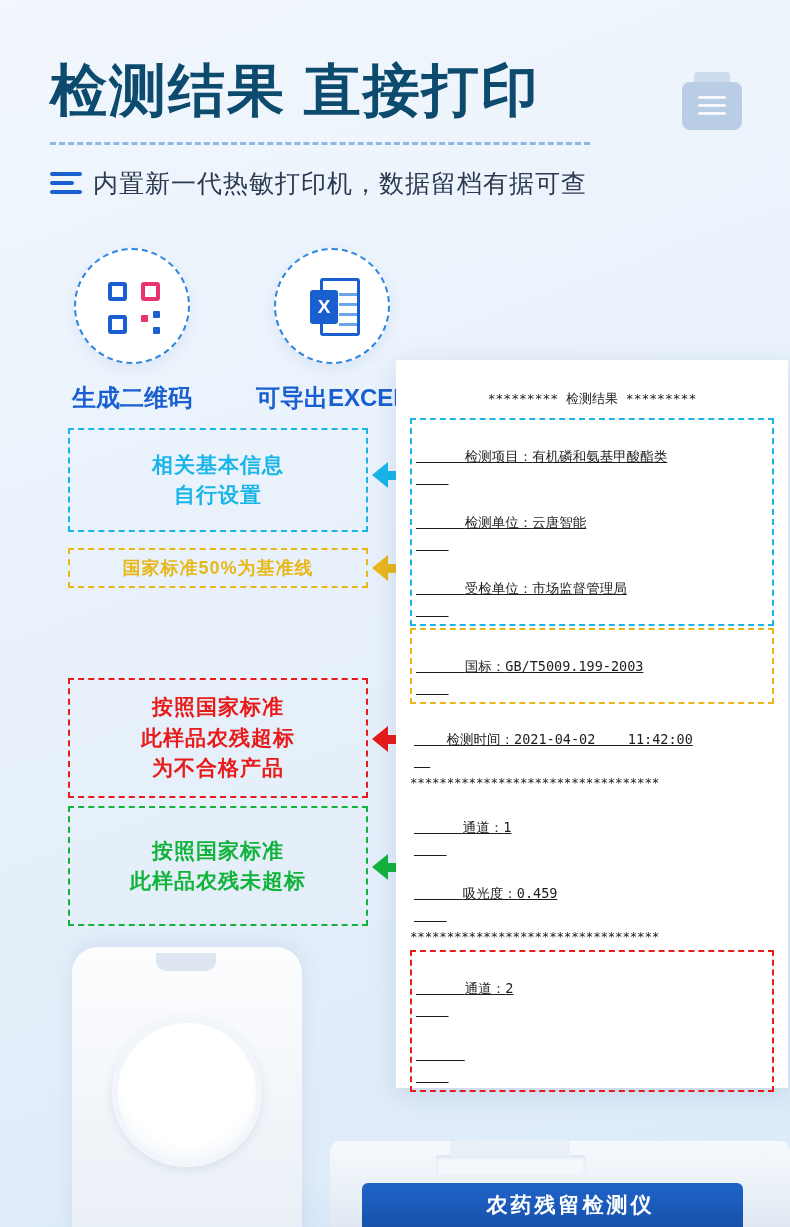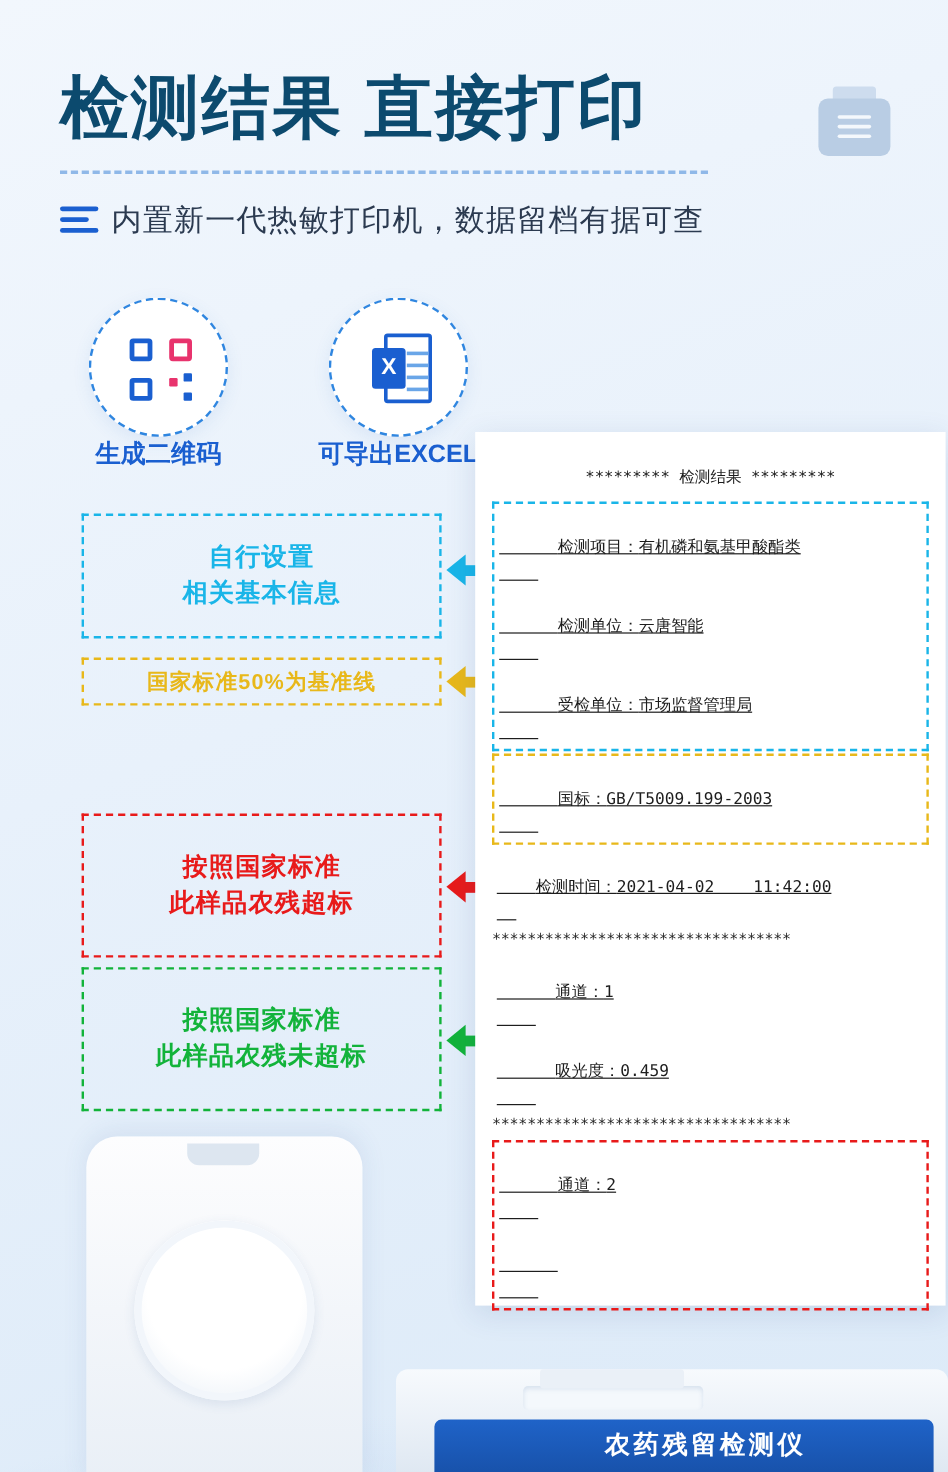--- a/index.html
+++ b/index.html
@@ -59,21 +59,21 @@
   
   .features { position: absolute; left: 52px; top: 248px; display: flex; gap: 40px; }
   .feature { width: 160px; text-align: center; }
   .circle {
     width: 116px; height: 116px; margin: 0 auto;
     border: 2px dashed #2f86e0; border-radius: 50%;
     background: #ffffff; position: relative;
     box-shadow: 0 4px 14px rgba(60,120,200,0.10);
   }
   .feature-label {
-    margin-top: 0; font-size: 21px; color: #1a5fd0; font-weight: bold;
+    margin-top: 18px; font-size: 24px; color: #1a5fd0; font-weight: bold;
   }
   
   .qr-glyph { position: absolute; left: 32px; top: 32px; width: 52px; height: 52px; }
   .qr-glyph .sq {
     position: absolute; width: 19px; height: 19px;
     border: 4px solid #1a5fd0; border-radius: 3px;
   }
   .qr-glyph .sq.tl { left: 0; top: 0; }
   .qr-glyph .sq.tr { right: 0; top: 0; border-color: #e8336d; }
   .qr-glyph .sq.bl { left: 0; bottom: 0; }
@@ -157,21 +157,21 @@
     border-radius: 50%;
     background: radial-gradient(circle at 50% 40%, #ffffff 55%, #e4ecf5 100%);
     box-shadow: inset 0 0 0 6px #f2f6fb, 0 3px 10px rgba(60,100,160,0.12);
   }
   .device-base {
     position: absolute; left: 330px; bottom: 0; width: 460px; height: 86px;
     background: linear-gradient(180deg,#f7fafd 0%,#dfe8f2 100%);
     border-radius: 10px 10px 0 0;
   }
   .device-panel {
-    position: absolute; left: 362px; bottom: 0; width: 416px; height: 44px;
+    position: absolute; left: 362px; bottom: 0; width: 381px; height: 44px;
     background: linear-gradient(180deg,#1f63c8 0%,#1852ab 100%);
     border-radius: 6px 6px 0 0;
     color: #fff; font-size: 21px; font-weight: bold;
     text-align: center; line-height: 44px; letter-spacing: 3px; padding-left: 36px;
   }
   .device-slot {
     position: absolute; left: 450px; bottom: 70px; width: 120px; height: 16px;
     background: #eaf0f7; border-radius: 3px;
   }
   .device-tray {
@@ -234,39 +234,40 @@
             <i></i>
           </div>
         <div class="tab">X</div>
       </div>
     </div>
     <div class="feature-label">可导出EXCEL</div>
   </div>
 </div>
 
 <div class="callout c-cyan" style="left:68px; top:428px; width:300px; height:104px; font-size:21px;">
+  <div>相关基本信息</div>
   <div>自行设置</div>
-  <div>相关基本信息</div>
 </div>
 <div class="arrow" style="left:372px; top:462px;">
   <div class="shaft" style="background:#19b5e8;"></div>
   <div class="head" style="border-right:16px solid #19b5e8;"></div>
 </div>
 
 <div class="callout c-yellow" style="left:68px; top:548px; width:300px; height:40px; font-size:18px;">
   <div>国家标准50%为基准线</div>
 </div>
 <div class="arrow" style="left:372px; top:555px;">
   <div class="shaft" style="background:#e8b81a;"></div>
   <div class="head" style="border-right:16px solid #e8b81a;"></div>
 </div>
 
 <div class="callout c-red" style="left:68px; top:678px; width:300px; height:120px; font-size:21px;">
   <div>按照国家标准</div>
   <div>此样品农残超标</div>
+  <div>为不合格产品</div>
 </div>
 <div class="arrow" style="left:372px; top:726px;">
   <div class="shaft" style="background:#e81a1a;"></div>
   <div class="head" style="border-right:16px solid #e81a1a;"></div>
 </div>
 
 <div class="callout c-green" style="left:68px; top:806px; width:300px; height:120px; font-size:21px;">
   <div>按照国家标准</div>
   <div>此样品农残未超标</div>
 </div>

